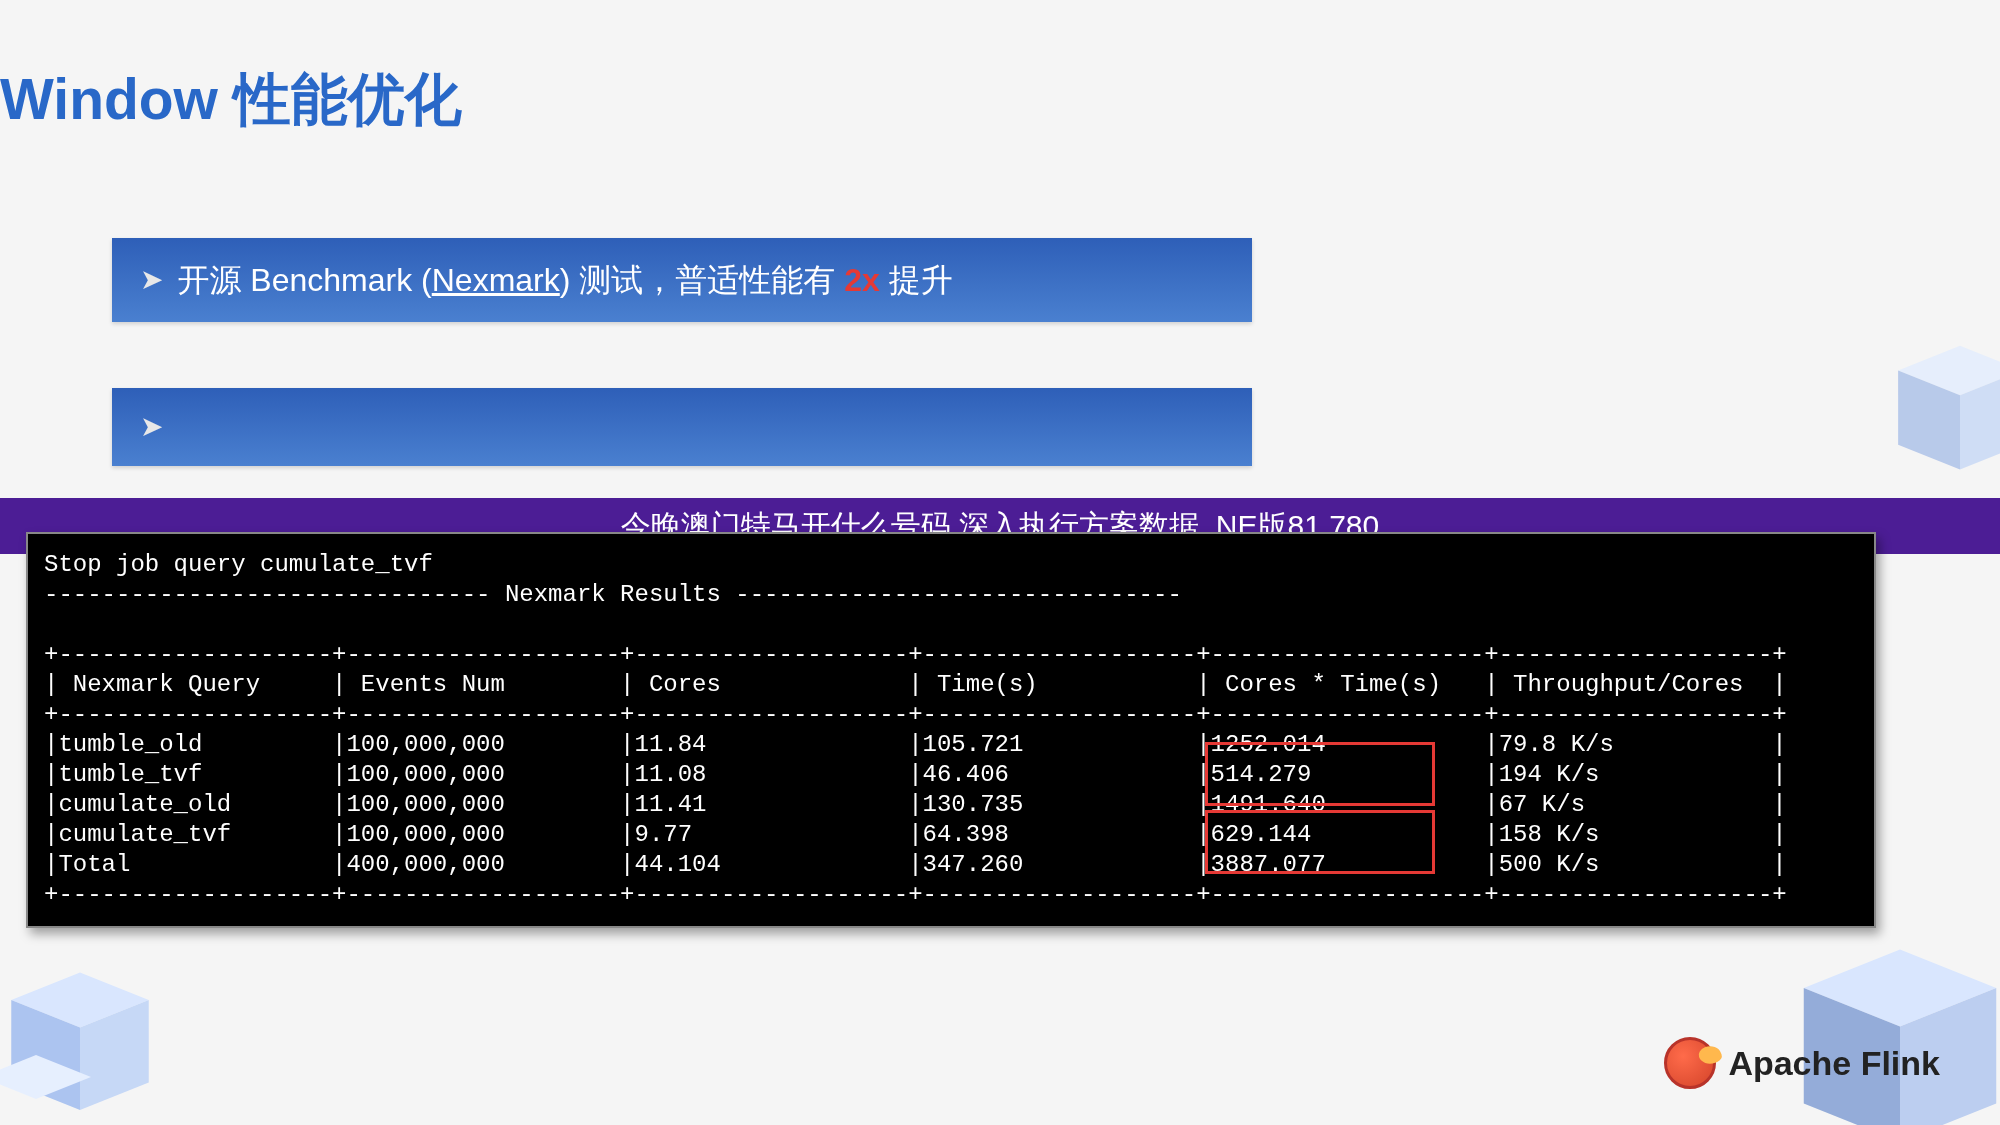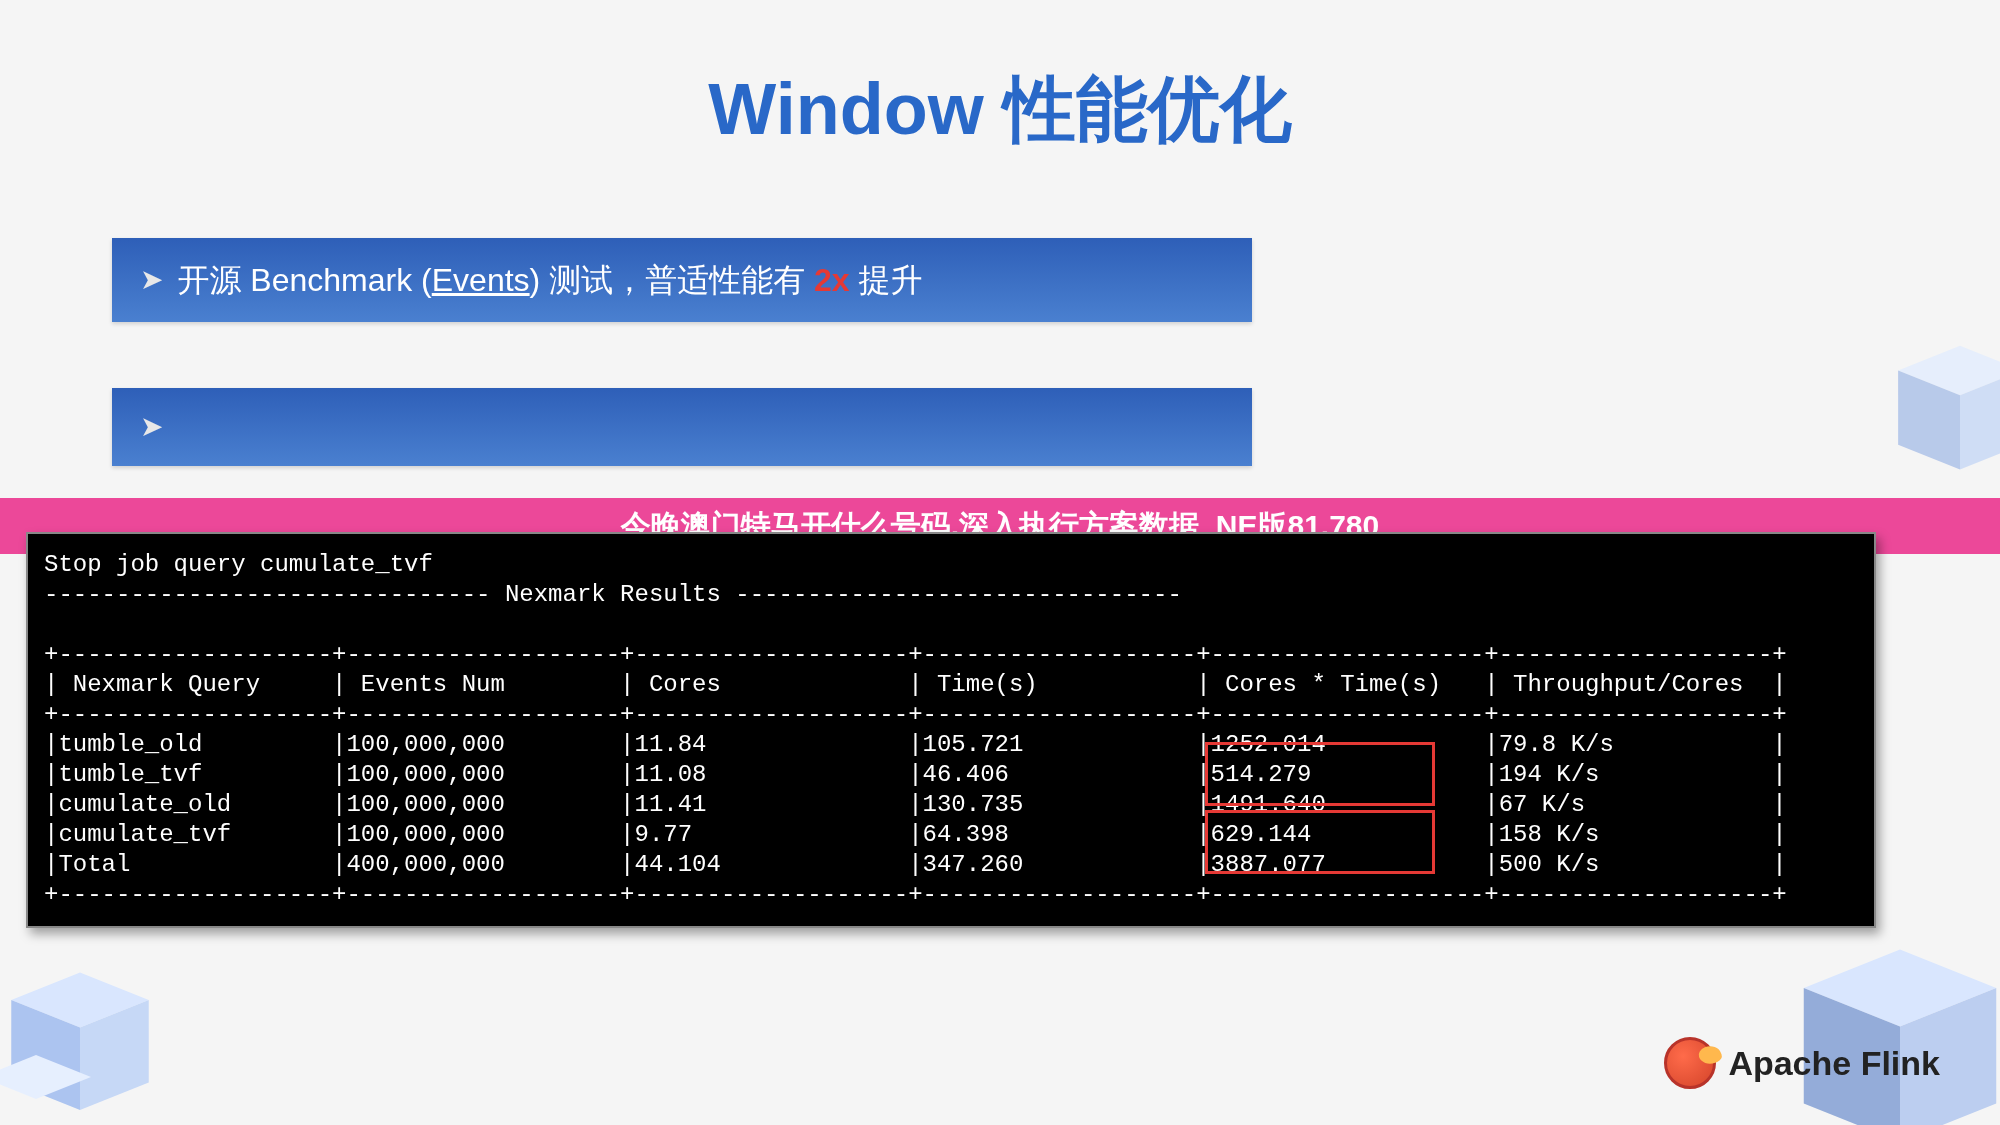--- a/index.html
+++ b/index.html
@@ -9,22 +9,21 @@
       background: #f5f5f5;
       font-family: -apple-system, "Microsoft YaHei", sans-serif;
       position: relative;
       overflow: hidden;
     }
     .title {
       position: absolute;
       top: 62px;
       left: 0;
       width: 100%;
-      text-align: center;
-      font-size: 72px;
+      font-size: 57px;
       font-weight: bold;
       color: #2968c8;
     }
     .bullet-box {
       position: absolute;
       left: 112px;
       width: 1140px;
       background: linear-gradient(to bottom, #2e5fb8, #4a80d0);
       color: #fff;
       padding: 18px 28px;
@@ -40,27 +39,27 @@
     .bullet-2 { top: 388px; }
     .u { text-decoration: underline; }
     .red2x { color: #e53935; font-weight: bold; }
     
     .purple-bar {
       position: absolute;
       top: 498px;
       left: 0;
       width: 100%;
       height: 56px;
-      background: #ec4899;
+      background: #4c1d95;
       color: #fff;
       display: flex;
       align-items: center;
       justify-content: center;
       font-size: 30px;
-      font-weight: bold;
+      font-weight: normal;
     }
     
     .terminal {
       position: absolute;
       top: 532px;
       left: 26px;
       width: 1850px;
       background: #000;
       border: 2px solid #888;
       font-family: "Courier New", monospace;
@@ -121,21 +120,21 @@
     
   </style>
 </head>
 <body>
 
 <div class="title">Window 性能优化</div>
 
 <div class="bullet-box bullet-1">
   <span class="arrow">➤</span>
   <span>
-    <span>开源 Benchmark (</span><span class="u">Events</span><span>) 测试，普适性能有 </span><span class="red2x">2x</span><span> 提升</span>
+    <span>开源 Benchmark (</span><span class="u">Nexmark</span><span>) 测试，普适性能有 </span><span class="red2x">2x</span><span> 提升</span>
   </span>
 </div>
 
 <div class="bullet-box bullet-2">
   <span class="arrow">➤</span>
 </div>
 
 <div class="purple-bar">今晚澳门特马开什么号码,深入执行方案数据_NE版81.780</div>
 
 <pre class="terminal" id="terminal">Stop job query cumulate_tvf

